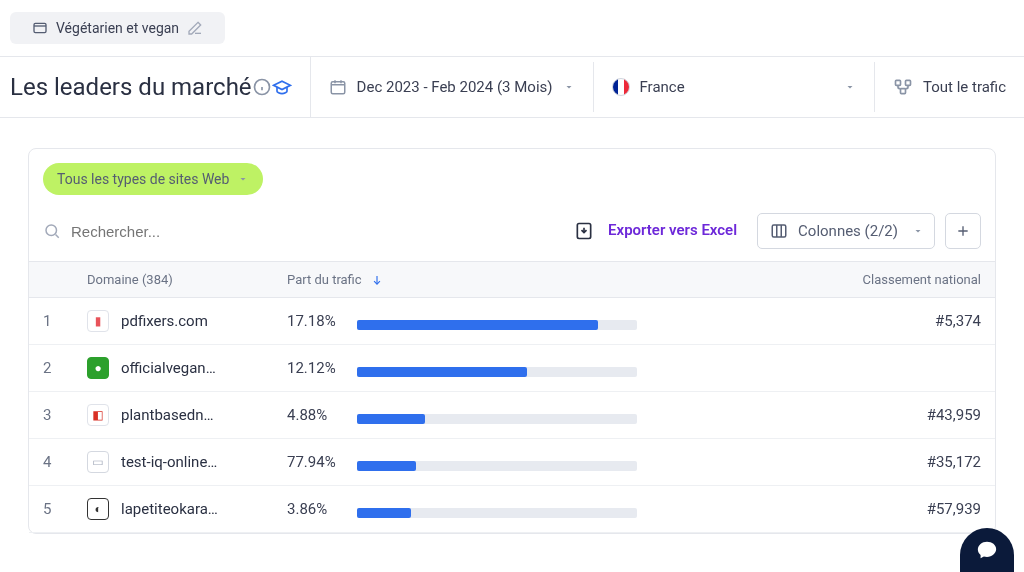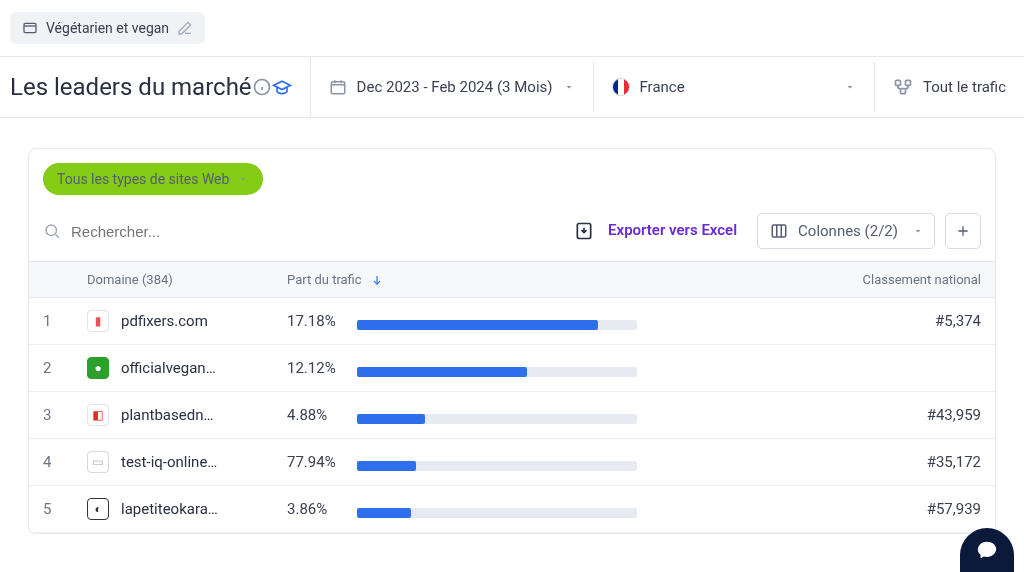--- a/index.html
+++ b/index.html
@@ -1,37 +1,37 @@
 <!DOCTYPE html>
 <html><head>
 <meta charset="utf-8">
 <style>
   * { box-sizing: border-box; margin: 0; padding: 0; }
   body { font-family: -apple-system, BlinkMacSystemFont, "Segoe UI", Roboto, sans-serif; background: #fff; color: #2a3042; width: 1024px; height: 572px; overflow: hidden; position: relative; }
 
   .top-tag-row { padding: 12px 10px; }
-  .tag-pill { display: inline-flex; align-items: center; gap: 8px; background: #f1f2f5; border-radius: 6px; padding: 8px 12px; font-size: 14px; color: #3a3f52; }
+  .tag-pill { display: inline-flex; align-items: center; gap: 8px; background: #f1f2f5; border-radius: 6px; padding: 8px 22px; font-size: 14px; color: #3a3f52; }
   .tag-pill .ico { width: 16px; height: 16px; }
 
   .filter-bar { display: flex; align-items: center; border-top: 1px solid #e5e7ec; border-bottom: 1px solid #e5e7ec; }
   .filter-title-cell { flex: 0 0 auto; display: flex; align-items: center; gap: 0; padding: 16px 18px 16px 10px; border-right: 1px solid #e5e7ec; }
   .page-title { font-size: 24px; font-weight: 400; color: #2a3042; }
   .info-ico, .grad-ico { width: 20px; height: 20px; color: #8a94a6; }
   .grad-ico { color: #2f6fed; }
   .date-cell { display: flex; align-items: center; gap: 10px; padding: 16px 18px; border-right: 1px solid #e5e7ec; color: #3a3f52; font-size: 15px; }
   .region-cell { display: flex; align-items: center; gap: 10px; padding: 16px 18px; border-right: 1px solid #e5e7ec; color: #3a3f52; font-size: 15px; flex: 1; position: relative; }
   .region-cell .chev { margin-left: auto; }
   .traffic-cell { display: flex; align-items: center; gap: 10px; padding: 16px 18px; color: #3a3f52; font-size: 15px; }
   .chev { color: #8a94a6; }
   .cal-ico, .branch-ico { color: #8a94a6; }
   .flag { width: 18px; height: 18px; border-radius: 50%; background: linear-gradient(to right, #002395 33%, #fff 33%, #fff 66%, #ED2939 66%); border: 1px solid #d0d4dd; }
 
   .panel { margin: 30px 28px 0 28px; border: 1px solid #e5e7ec; border-radius: 8px; }
   .panel-top { padding: 14px 14px 6px 14px; }
-  .site-type-pill { display: inline-flex; align-items: center; gap: 8px; background: #84cc16; border-radius: 18px; padding: 8px 14px; font-size: 14px; color: #555d72; }
+  .site-type-pill { display: inline-flex; align-items: center; gap: 8px; background: #bef264; border-radius: 18px; padding: 8px 14px; font-size: 14px; color: #555d72; }
 
   .toolbar { display: flex; align-items: center; padding: 12px 14px; border-bottom: 1px solid #e5e7ec; gap: 10px; }
   .search-wrap { display: flex; align-items: center; gap: 10px; color: #a2a9b9; flex: 1; }
   .search-wrap input { border: none; outline: none; font-size: 15px; color: #3a3f52; background: transparent; width: 200px; }
   .export-btn { display: inline-flex; align-items: flex-start; gap: 14px; font-size: 15px; font-weight: 600; color: #6d28d9; padding: 6px 10px; }
   .cols-btn { display: inline-flex; align-items: center; gap: 10px; border: 1px solid #d4d8e0; border-radius: 5px; padding: 8px 36px 8px 12px; font-size: 15px; color: #555d72; position: relative; }
   .cols-btn .chev { position: absolute; right: 10px; }
   .plus-btn { width: 36px; height: 36px; border: 1px solid #d4d8e0; border-radius: 5px; display: inline-flex; align-items: center; justify-content: center; color: #555d72; font-size: 20px; }
 
   .thead { display: flex; align-items: center; background: #f7f8fa; border-bottom: 1px solid #e5e7ec; font-size: 13px; color: #6b7385; padding: 10px 14px; }

